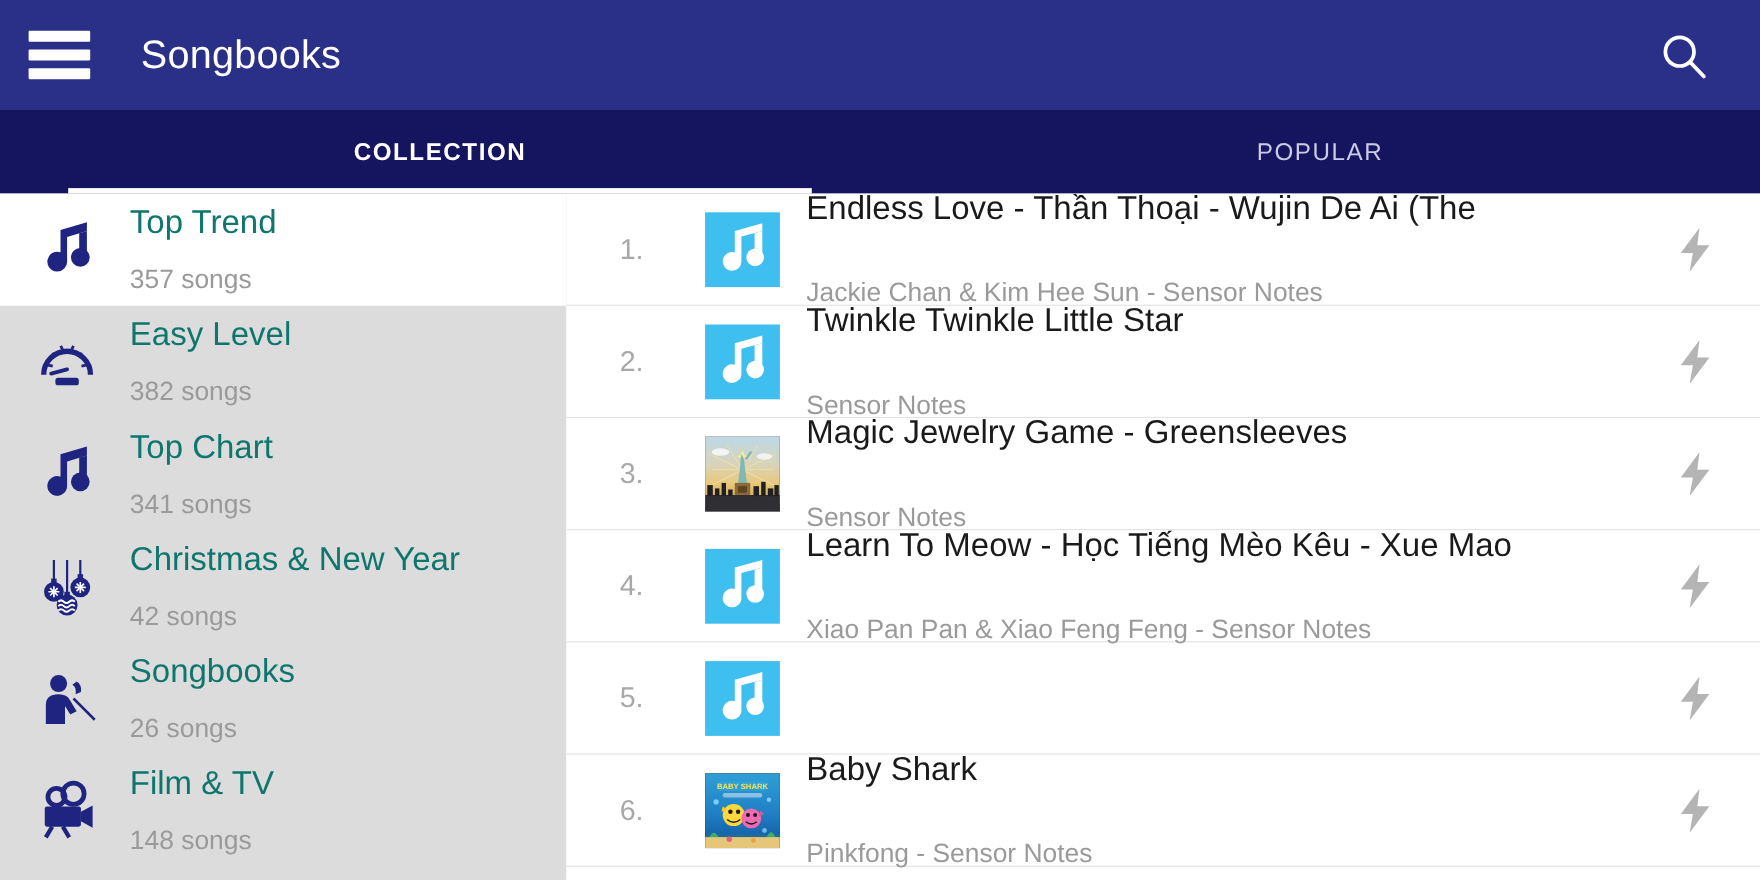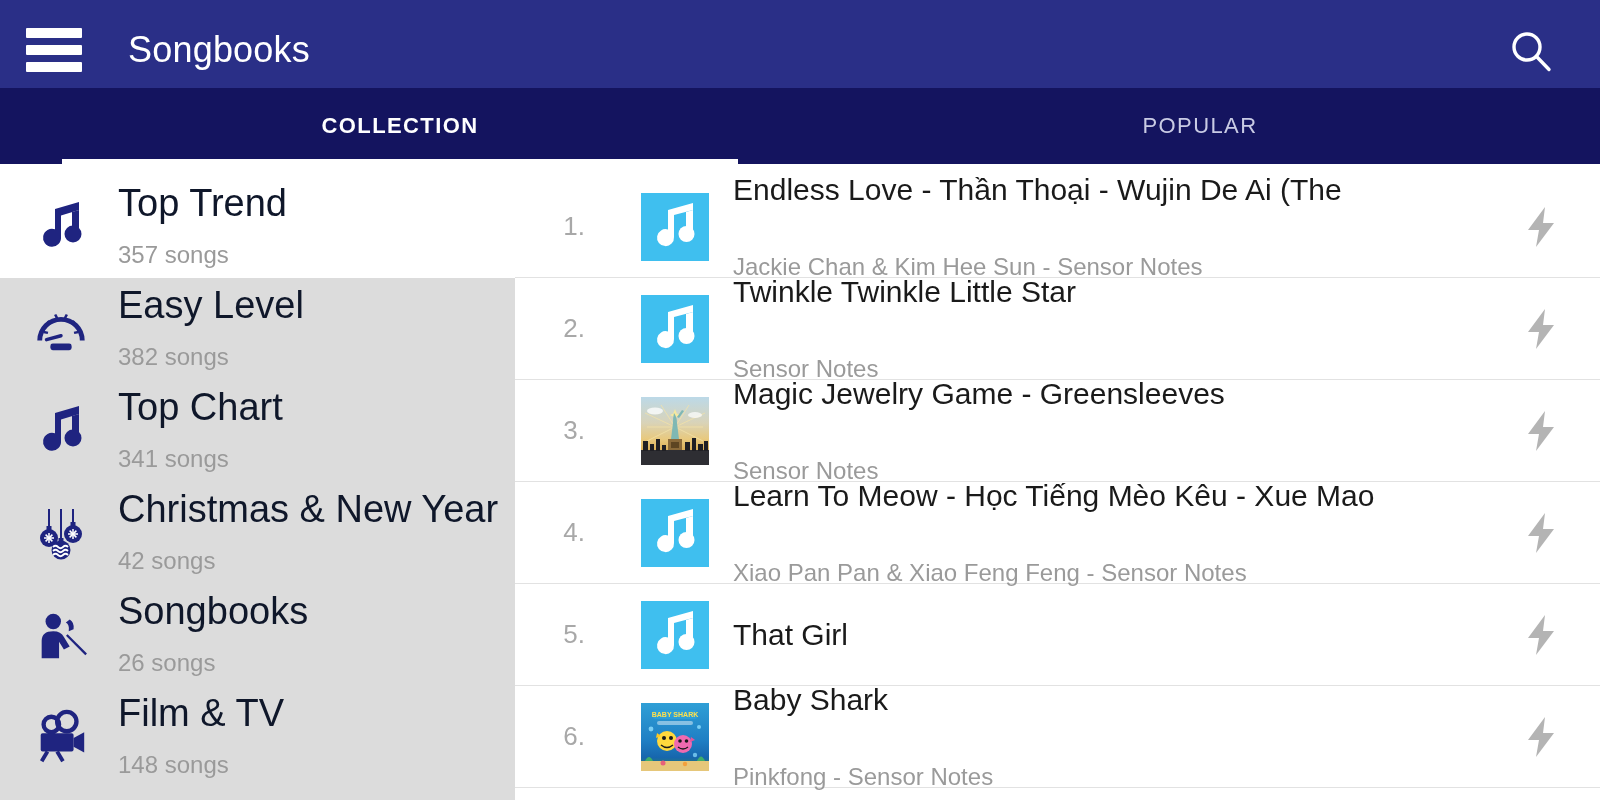--- a/index.html
+++ b/index.html
@@ -29,21 +29,21 @@
     margin-left:46px; color:#ffffff; font-size:36px; font-weight:400;
     letter-spacing:.2px; white-space:nowrap;
   }
   .search-btn {
     position:absolute; right:44px; top:26px; width:50px; height:50px;
     cursor:pointer;
   }
 
   
   .tabbar {
-    position:absolute; left:0; top:88px; width:1600px; height:76px;
+    position:absolute; left:0; top:100px; width:1600px; height:76px;
     background:#14145f; display:flex;
   }
   .tab {
     flex:1 1 0; position:relative;
     display:flex; align-items:center; justify-content:center;
     color:#c9cbe4; font-size:22px; font-weight:400; letter-spacing:1.4px;
     cursor:pointer; user-select:none;
   }
   .tab.active { color:#ffffff; font-weight:700; }
   .tab.active .tab-indicator {
@@ -66,21 +66,21 @@
     height:102px; display:flex; align-items:center; padding-left:22px;
     cursor:pointer;
   }
   .cat.selected { background:#ffffff; }
   .cat-icon {
     width:78px; min-width:78px; height:78px;
     display:flex; align-items:center; justify-content:center;
   }
   .cat-text { margin-left:18px; display:flex; flex-direction:column; justify-content:center; }
   .cat-title {
-    color:#0f172a; font-size:38px; line-height:36px; font-weight:400; white-space:nowrap;
+    color:#0f766e; font-size:30px; line-height:36px; font-weight:400; white-space:nowrap;
   }
   .cat-sub {
     color:#9a9a9a; font-size:24px; line-height:30px; margin-top:19px; white-space:nowrap;
   }
 
   
   .songlist {
     width:1085px; height:624px; background:#ffffff; overflow:hidden;
     position:relative;
   }
@@ -387,21 +387,20 @@
       <div class="song">
         <div class="song-rank">5.</div>
         <div class="thumb">
           <svg width="68" height="68" viewBox="0 0 68 68" aria-hidden="true">
             <path d="M27 17 L52 10 L52 17 L33 22 L33 44 A8.5 8.5 0 1 1 27 36.5 Z" fill="#ffffff"></path>
             <circle cx="45.5" cy="41" r="8" fill="#ffffff"></circle>
             <path d="M52 17 L52 41 L45 41 L45 19 Z" fill="#ffffff"></path>
           </svg>
         </div>
         <div class="song-meta">
-          <div class="song-title">That Girl</div>
         </div>
         <div class="bolt">
           <svg width="34" height="42" viewBox="0 0 34 42" aria-hidden="true">
             <path d="M21 1 L4 24 L15 24 L12 41 L30 17 L19 17 Z" fill="#b4b4b4"></path>
           </svg>
         </div>
       </div>
 
       <div class="song">
         <div class="song-rank">6.</div>

